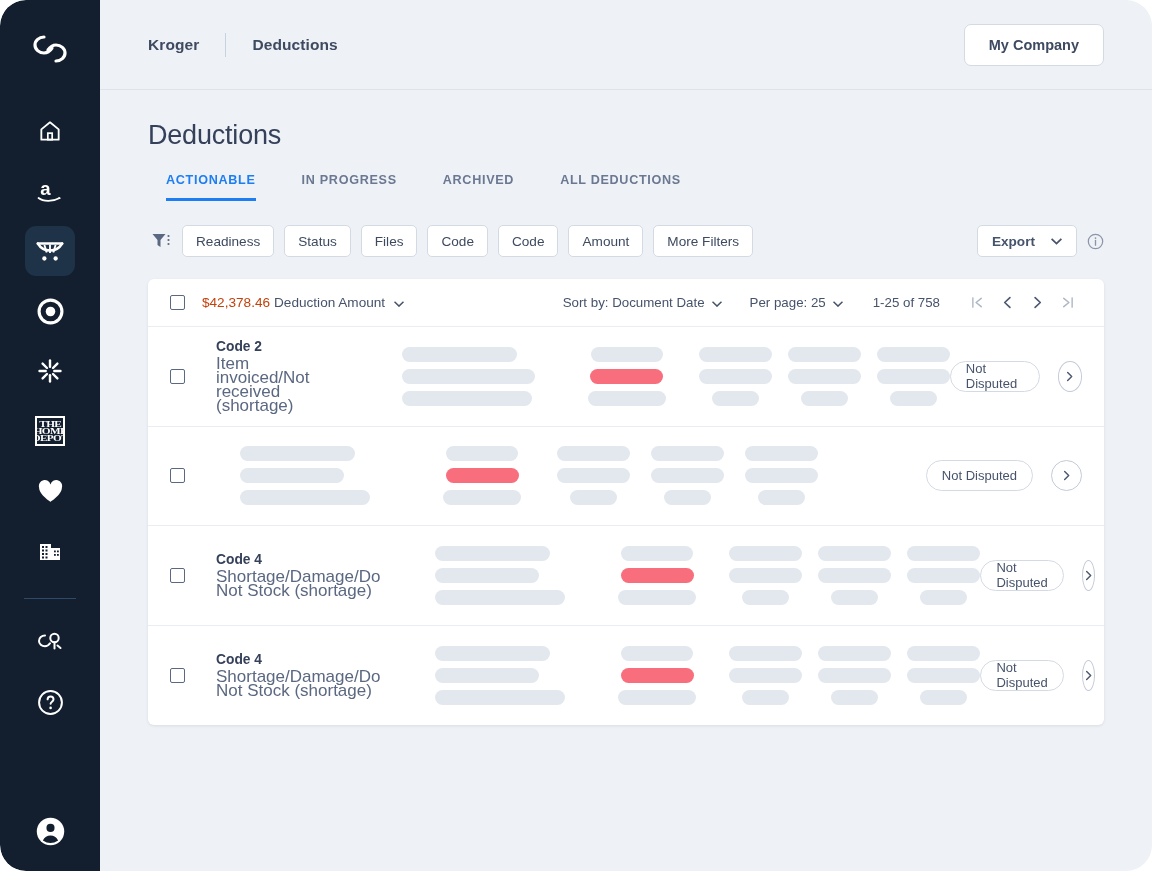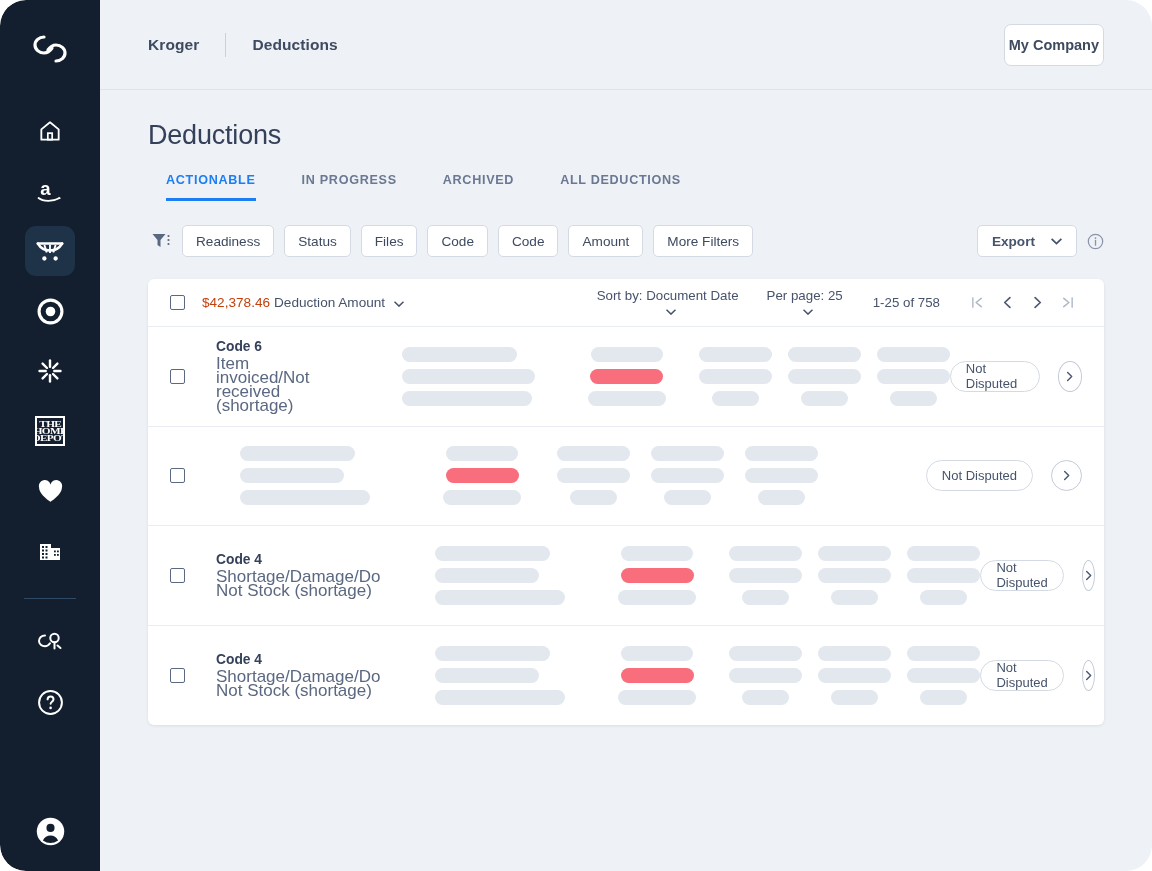--- a/index.html
+++ b/index.html
@@ -58,21 +58,21 @@
     border-bottom: 1px solid #dfe4ec;
   }
   .crumbs { display: flex; align-items: center; gap: 0; }
   .crumb {
     font-size: 15.5px; font-weight: 700; color: #3e4a60; cursor: pointer;
     letter-spacing: 0.1px;
   }
   .crumb-sep { width: 1px; height: 24px; background: #c9d1dd; margin: 0 26px; }
   .crumb.current { font-weight: 700; color: #3e4a60; }
   .company-btn {
-    height: 42px; padding: 0 4px; background: #ffffff;
+    height: 42px; padding: 0 24px; background: #ffffff;
     border: 1px solid #d4dae3; border-radius: 7px;
     font-size: 14.5px; font-weight: 700; color: #3e4a60; cursor: pointer;
     display: flex; align-items: center;
   }
 
   .content { padding: 30px 48px 0 48px; }
   .page-title { font-size: 27px; font-weight: 400; color: #35415a; letter-spacing: -0.2px; }
 
   .tabs { display: flex; gap: 0; margin-top: 22px; }
   .tab {
@@ -122,21 +122,21 @@
   .cb {
     width: 15px; height: 15px; border: 1.6px solid #5b6881; border-radius: 2px;
     background: #fff; cursor: pointer; flex: 0 0 auto;
   }
   .head-info { display: flex; align-items: center; margin-left: 14px; font-size: 13.6px;
                color: #46536b; gap: 0; }
   .amount-red { color: #c2410c; font-weight: 400; margin: 0 4px 0 3px; }
   .dd-caret { margin-left: 9px; }
   .head-right { margin-left: auto; display: flex; align-items: center; padding-right: 22px;
                 font-size: 13.3px; color: #46536b; }
-  .head-right .grp { display: flex; align-items: center; margin-left: 28px; cursor: pointer; flex-direction: column; }
+  .head-right .grp { display: flex; align-items: center; margin-left: 28px; cursor: pointer; }
   .head-right .grp .dd-caret { margin-left: 7px; }
   .pg-count { margin-left: 30px; color: #46536b; }
   .pg-btn { width: 30px; display:flex; align-items:center; justify-content:center; cursor:pointer; }
 
   
   .row {
     height: 99.5px; display: flex; align-items: center; padding: 0 22px 0 22px;
     border-bottom: 1px solid #e9edf3; position: relative;
   }
   .row:last-child { border-bottom: none; }
@@ -404,21 +404,21 @@
                 <path d="M12 2v10" stroke="#aeb7c6" stroke-width="1.5" stroke-linecap="round"></path>
               </svg>
             </span>
           </div>
         </div>
 
         <div id="rows-container">
             <div class="row">
               <div class="cb"></div>
               <div class="row-code">
-                <div class="code">Code 6</div>
+                <div class="code">Code 2</div>
                 <div class="desc">Item invoiced/Not received (shortage)</div>
               </div>
               <div class="sk-col col-a">
                 <div class="sk" style="width: 115px;"></div>
                 <div class="sk" style="width: 133px;"></div>
                 <div class="sk" style="width: 130px;"></div>
               </div>
               <div class="sk-col col-b">
                 <div class="sk" style="width: 72px;"></div>
                 <div class="sk red" style="width: 73px;"></div>

